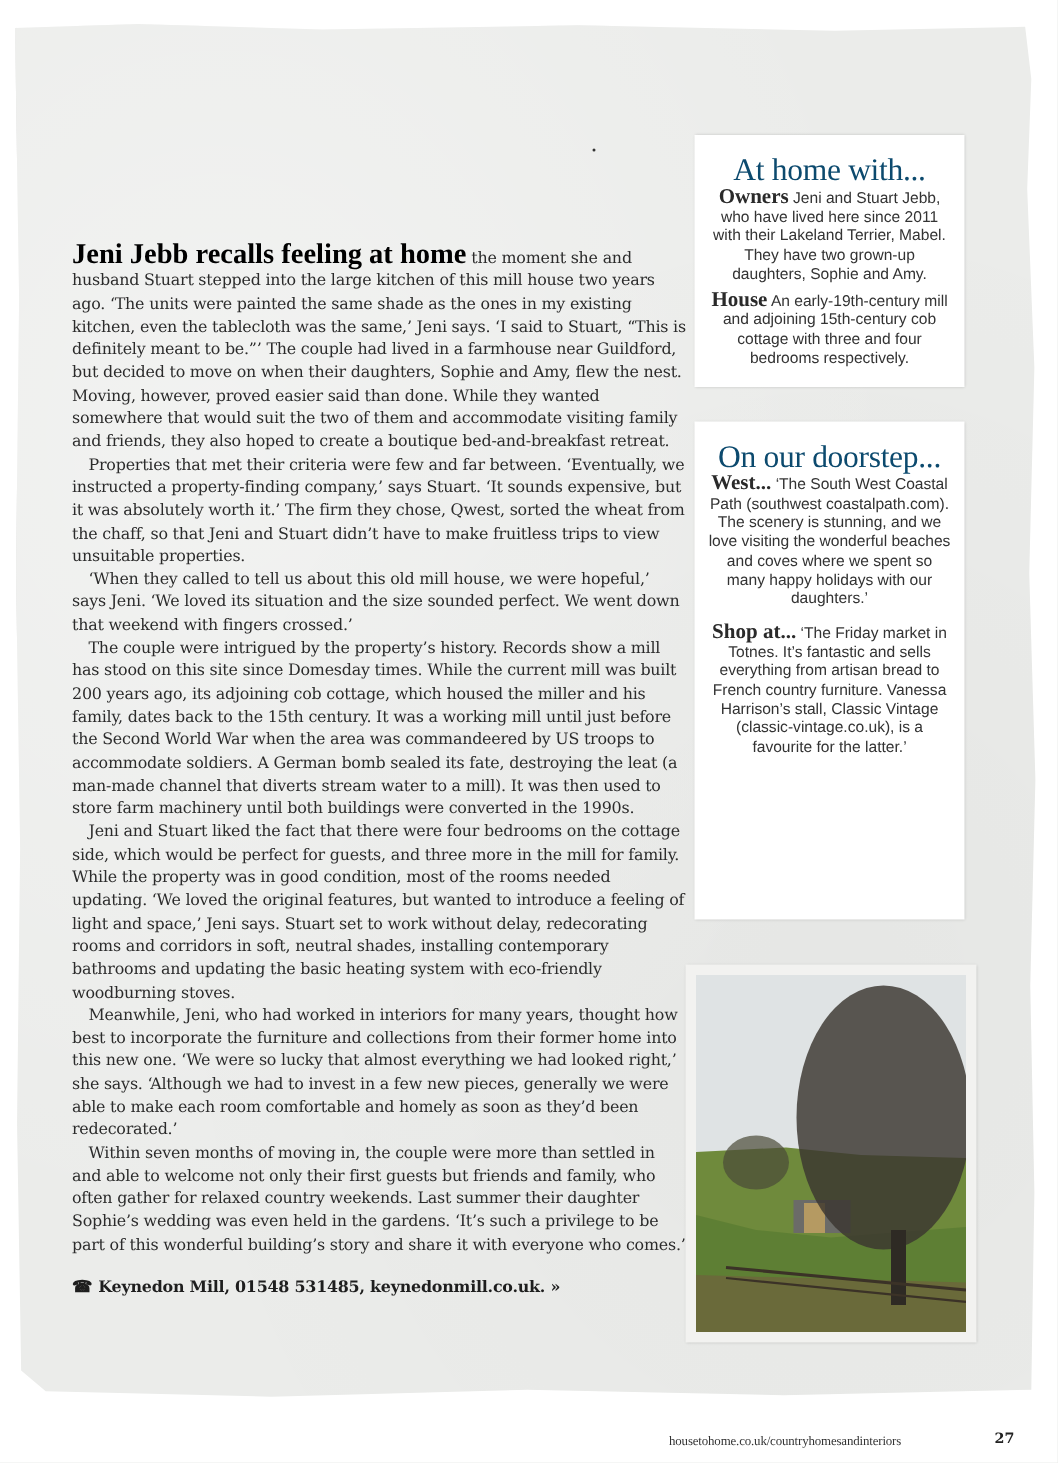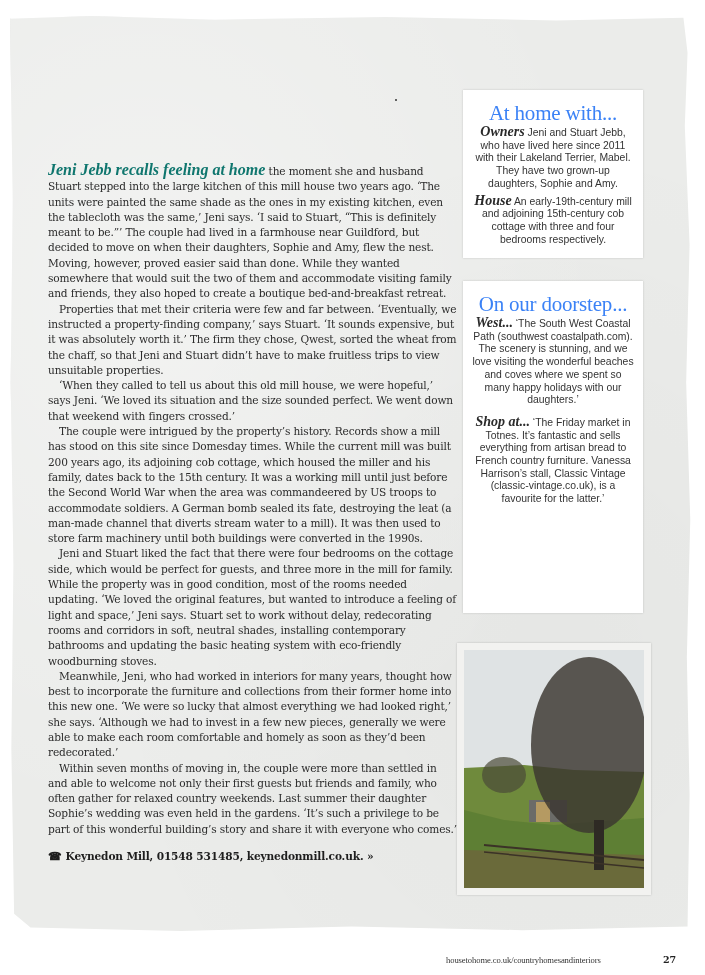--- a/index.html
+++ b/index.html
@@ -15,39 +15,39 @@
   }
   .speck { position:absolute; left:395px; top:99px; width:2px; height:2px; background:#333; border-radius:50%; }
 
   .article {
     position:absolute; left:48px; top:162px; width:410px;
     font-family:"DejaVu Serif", serif; font-size:10.6px; line-height:15.3px; color:#2b2b2b;
     letter-spacing:-0.15px;
   }
   .article p { margin:0; text-indent:11px; }
   .article p.first { text-indent:0; }
-  .lead { font-family:"Liberation Serif", serif; font-style:italic; font-weight:bold; font-size:16px; color:#0f766e; letter-spacing:0; }
+  .lead { font-family:"Liberation Serif", serif; font-weight:bold; font-size:19px; color:#000000; letter-spacing:0; }
   .contact { font-weight:bold; margin-top:12px; color:#1e1e1e; }
   .contact .phone { font-size:11px; margin-right:4px; }
 
   .box {
     position:absolute; left:463px; width:180px; background:#ffffff;
     box-shadow: 0 0 2px rgba(0,0,0,0.18);
     text-align:center; color:#333;
     font-family:"Liberation Sans", sans-serif; font-size:10.4px; line-height:12.7px;
   }
   .box1 { top:90px; height:168px; }
   .box2 { top:281px; height:332px; }
   .box h2 {
     font-family:"Liberation Serif", serif; font-weight:normal; font-size:21px; line-height:22px;
-    margin:12px 0 2px 0; color:#3b82f6; letter-spacing:-0.2px;
+    margin:12px 0 2px 0; color:#0c4a6e; letter-spacing:-0.2px;
   }
   .box p { margin:0 8px 4px 8px; }
   .box2 p { margin-bottom:9px; }
-  .kw { font-family:"Liberation Serif", serif; font-style:italic; font-weight:bold; font-size:14px; color:#2a2a2a; }
+  .kw { font-family:"Liberation Serif", serif; font-weight:bold; font-size:14px; color:#2a2a2a; }
 
   .photo {
     position:absolute; left:457px; top:643px; width:194px; height:252px;
     background:#f2f2f0; box-shadow:0 0 2px rgba(0,0,0,0.2);
   }
   .photo svg { position:absolute; left:7px; top:7px; }
 
   .footer-url {
     position:absolute; left:446px; top:955px;
     font-family:Liberation Serif, serif; font-size:8.6px; color:#333; letter-spacing:-0.1px;

